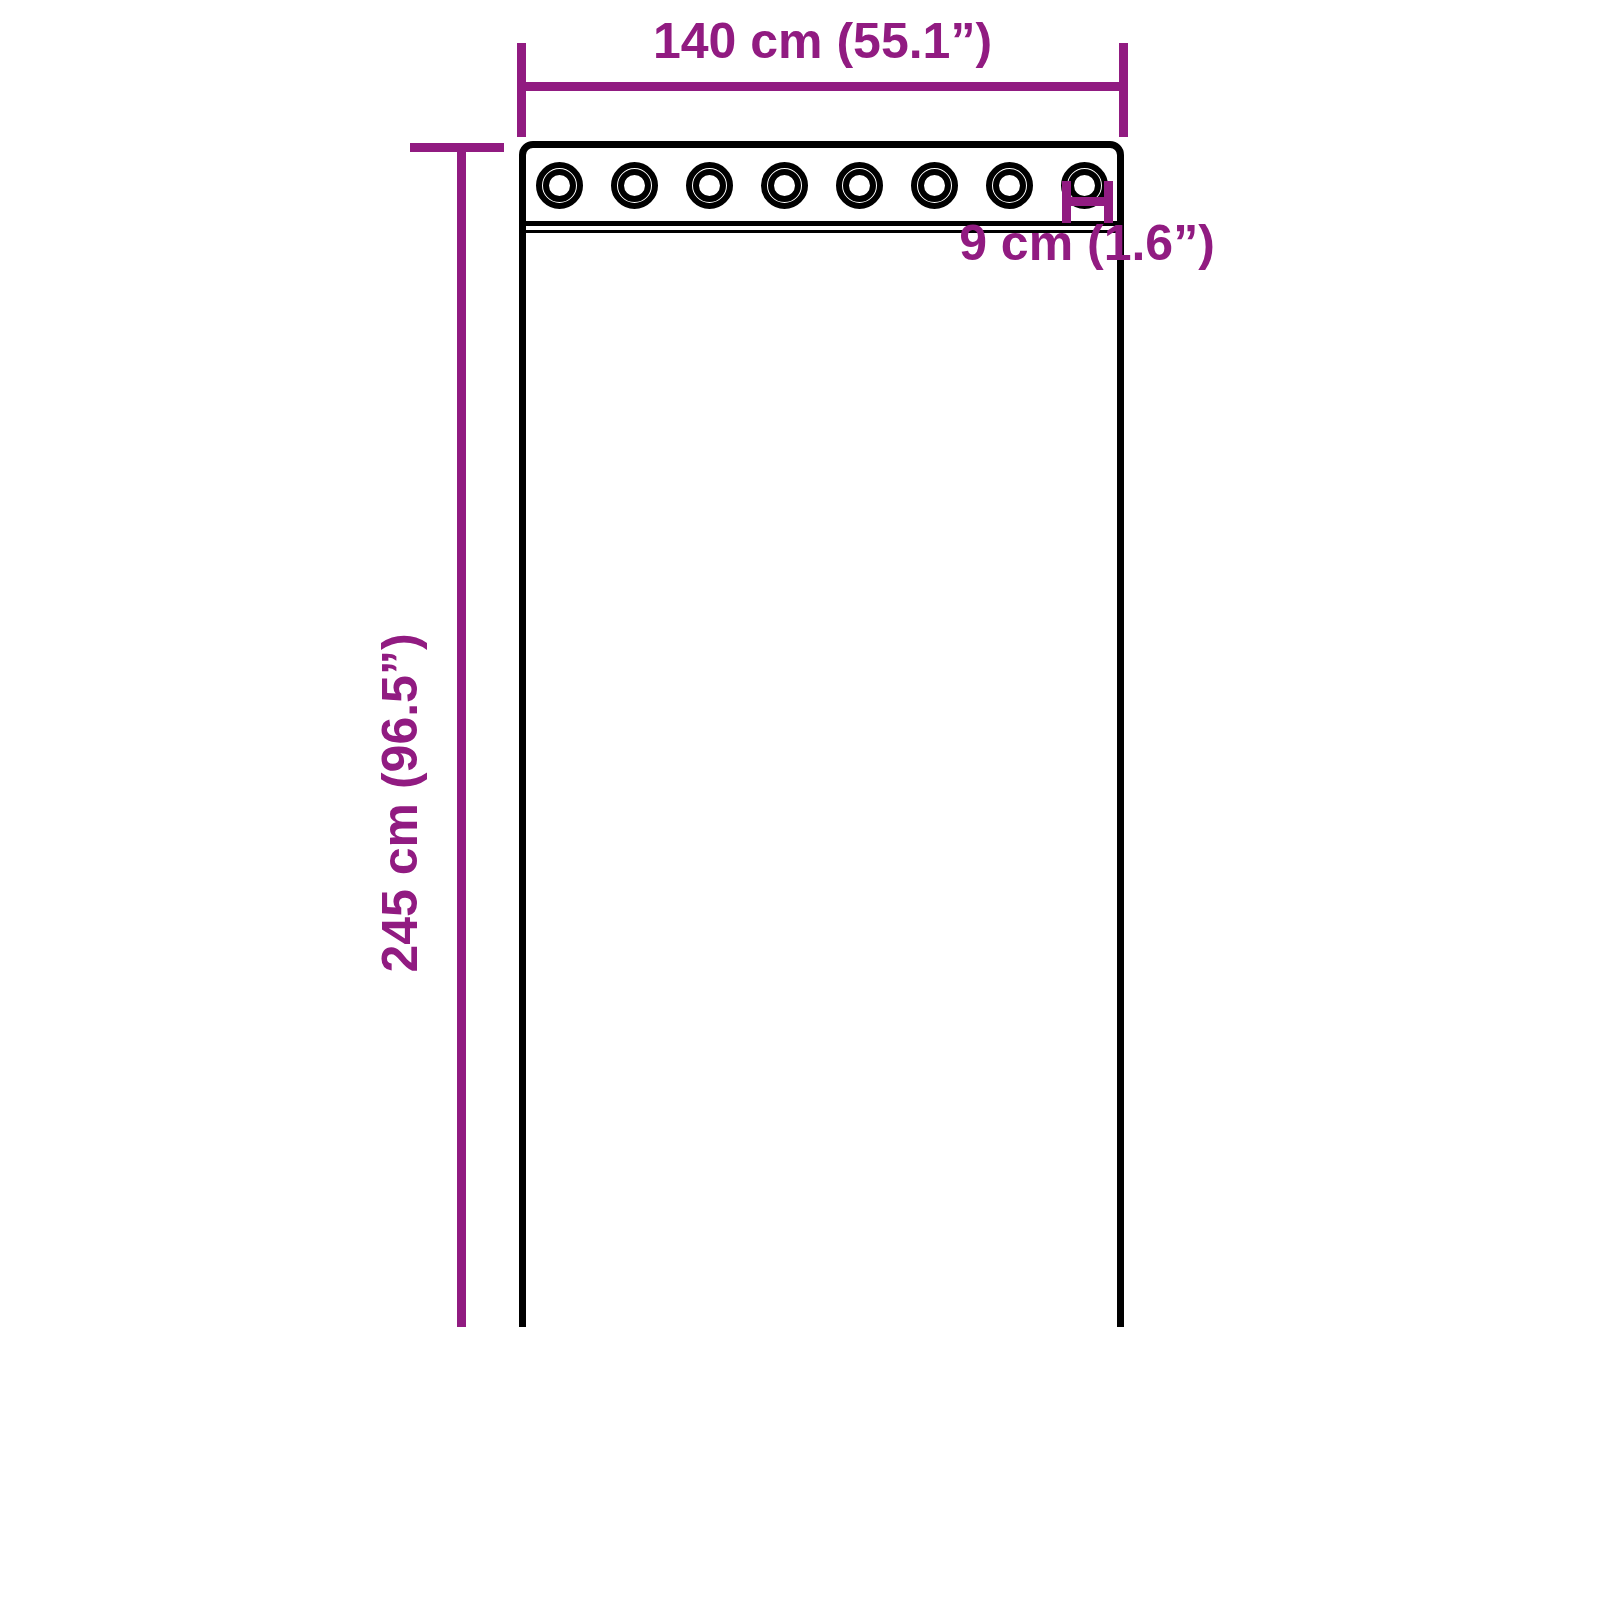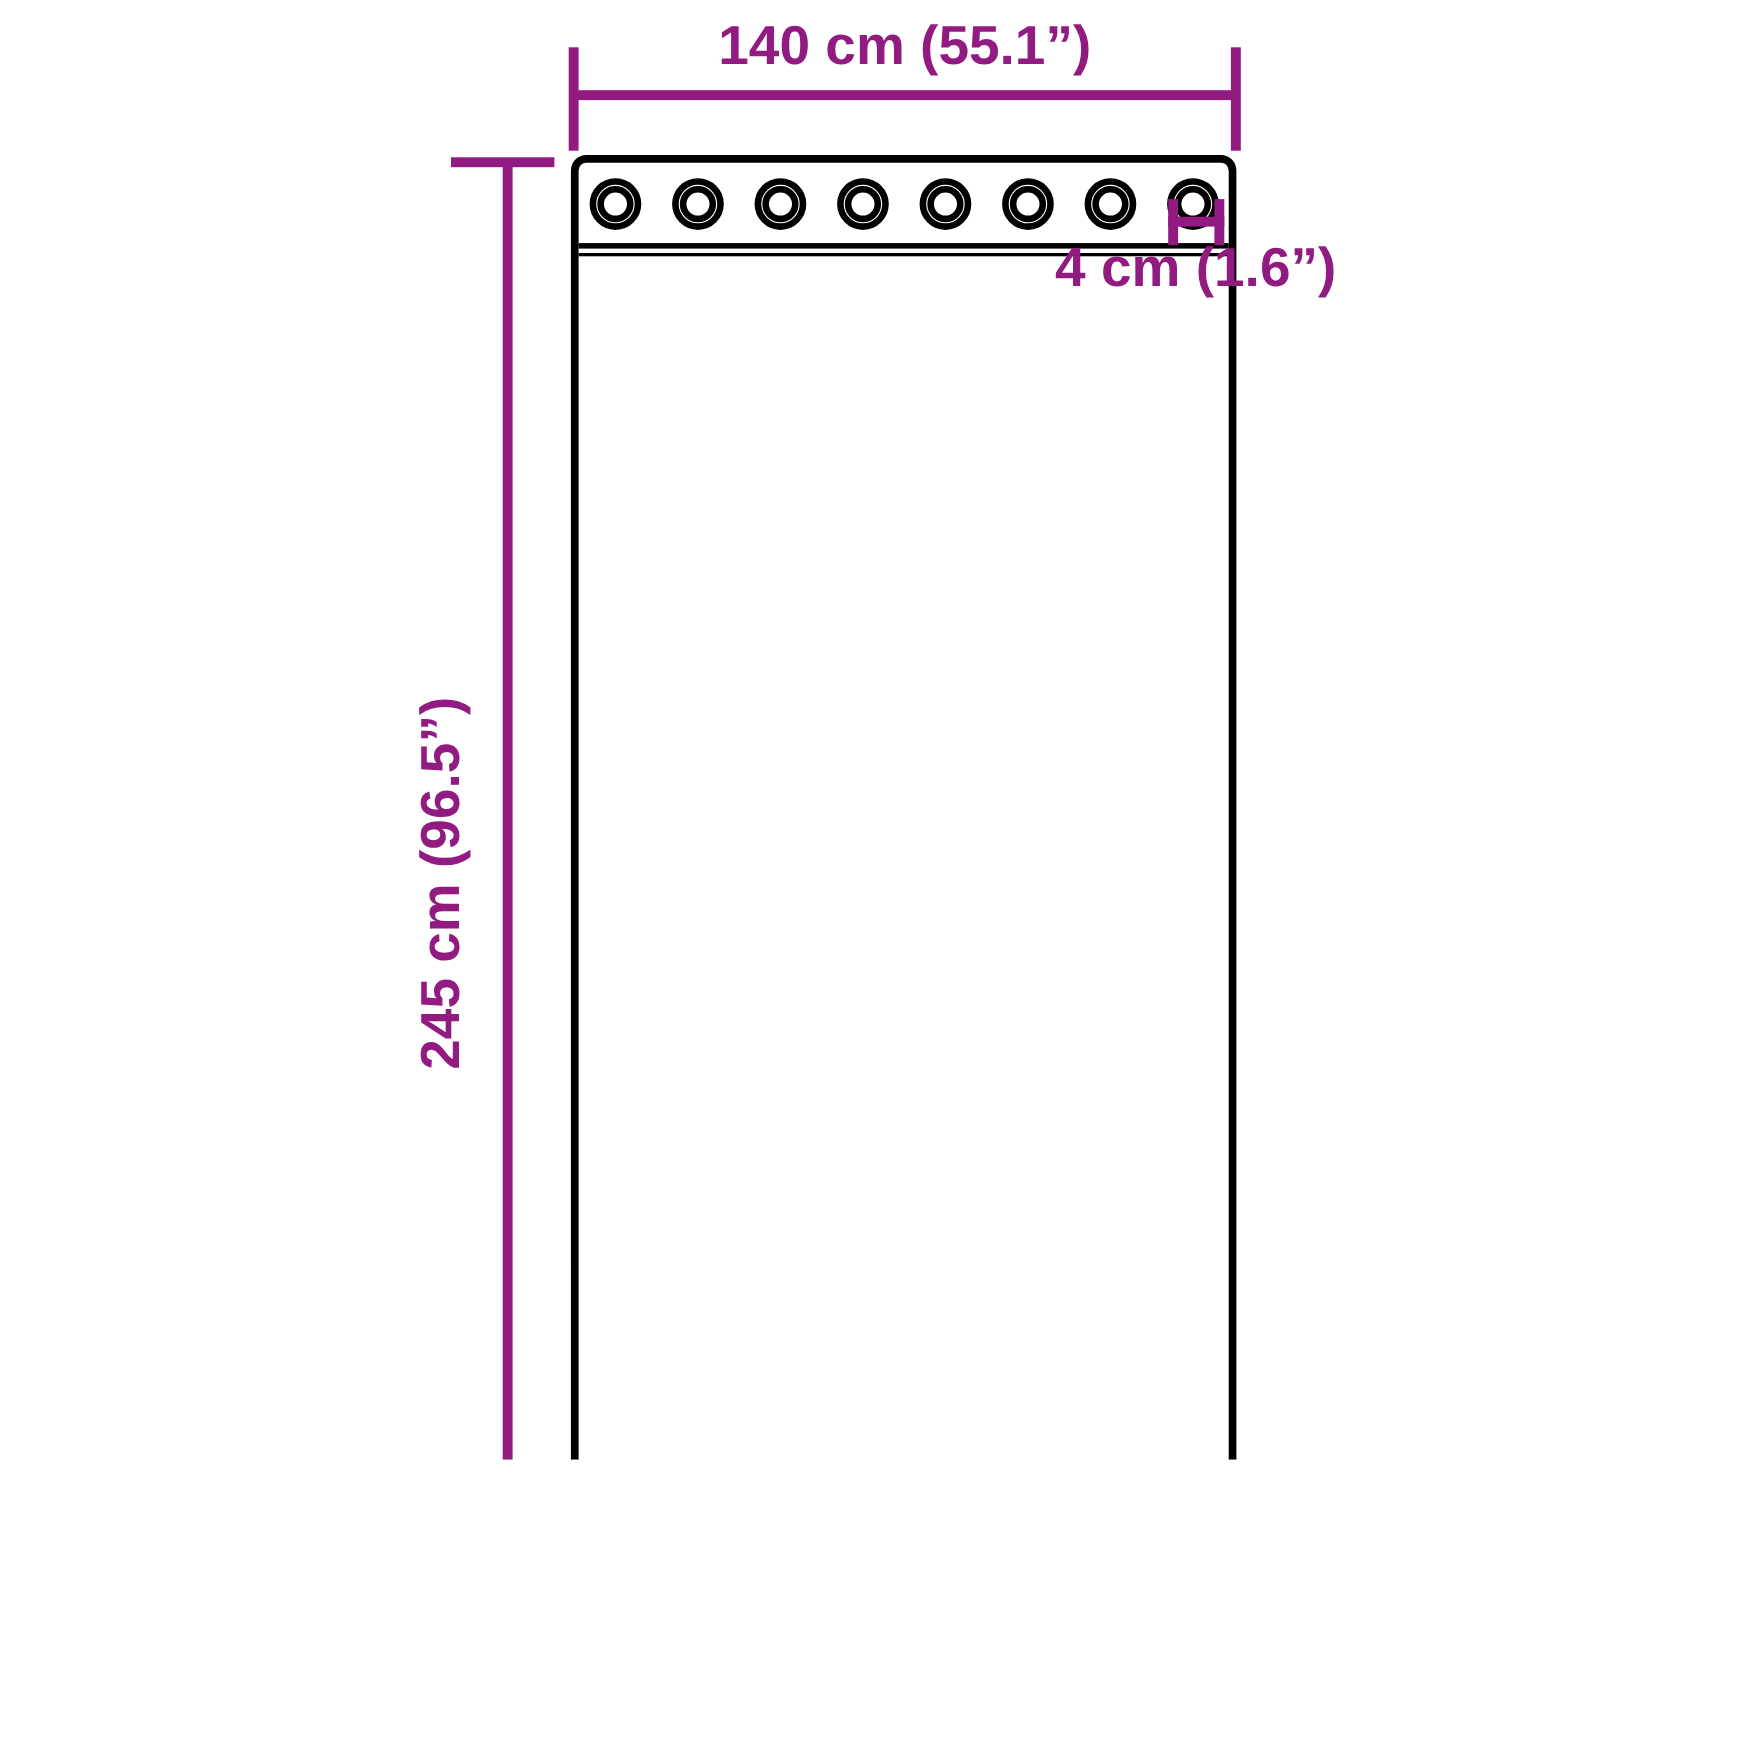--- a/index.html
+++ b/index.html
@@ -126,15 +126,15 @@
   <div class="dim-label label-width">140 cm (55.1”)</div>
 
   <div class="dim dim-h-line"></div>
   <div class="dim dim-h-tick-t"></div>
   <div class="dim dim-h-tick-b"></div>
   <div class="dim-label label-height">245 cm (96.5”)</div>
 
   <div class="dim dim-g-tick-l"></div>
   <div class="dim dim-g-tick-r"></div>
   <div class="dim dim-g-line"></div>
-  <div class="dim-label label-grommet">4 cm (1.6”)</div>
+  <div class="dim-label label-grommet">9 cm (1.6”)</div>
 
 </div>
 
 </body></html>

